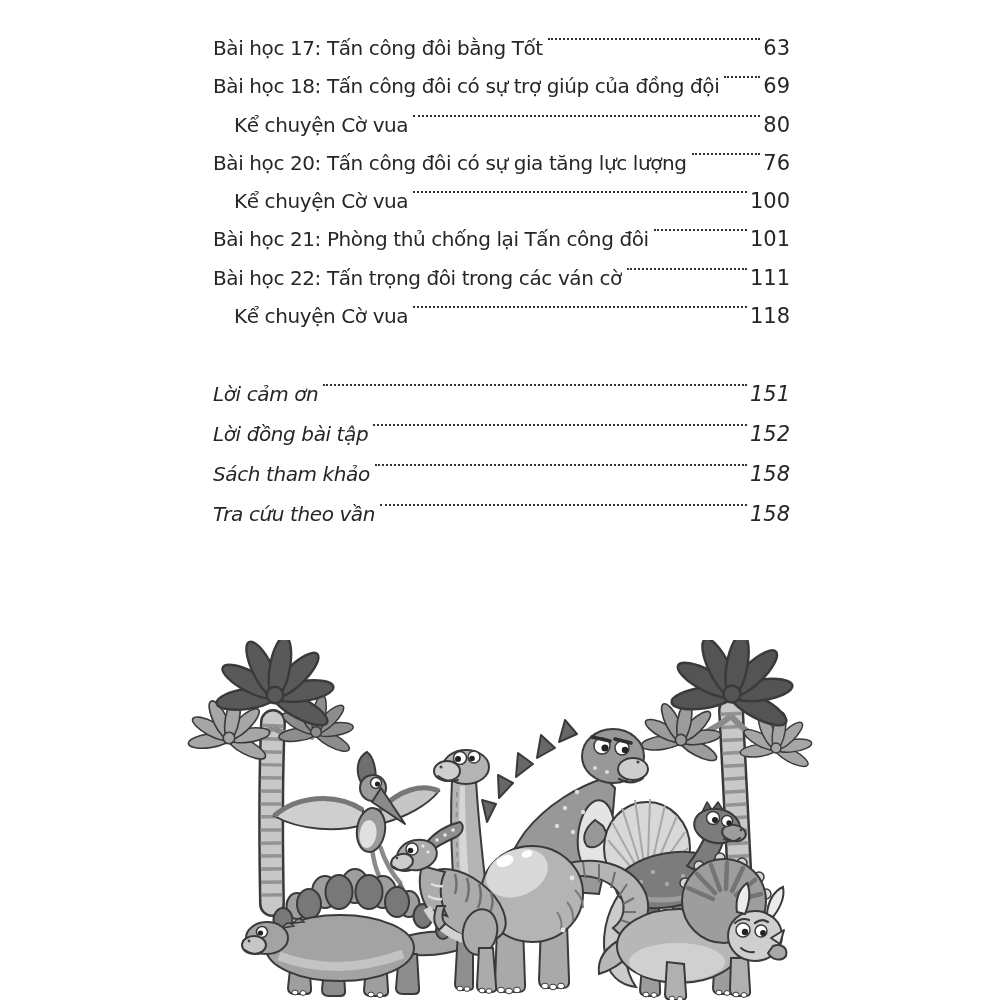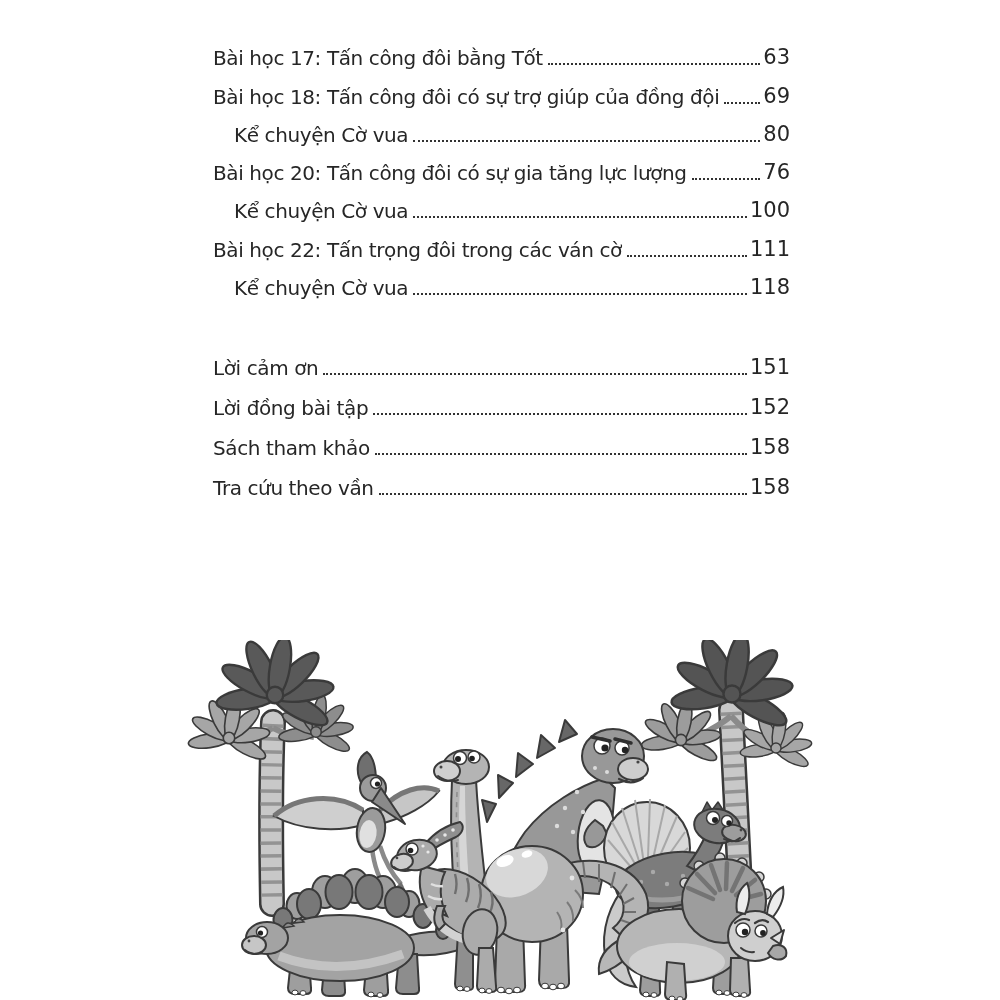--- a/index.html
+++ b/index.html
@@ -3,22 +3,22 @@
 <meta charset="utf-8">
 <style>
   html,body{margin:0;padding:0;}
   body{
     width:1000px;height:1000px;background:#ffffff;
     font-family:"DejaVu Sans",sans-serif;
     position:relative;overflow:hidden;color:#262626;
   }
   .page{position:absolute;inset:0;background:#ffffff;}
   .toc{position:absolute;left:213px;top:38px;width:577px;}
-  .toc-row{display:flex;align-items:flex-end;height:38.3px;}
-  .toc-back{margin-top:40px;}
+  .toc-row{display:flex;align-items:flex-start;height:38.3px;}
+  .toc-back{margin-top:40px;font-style:italic;}
   .toc-back .toc-row{height:40px;}
   .toc-row.indent{padding-left:21px;}
   .toc-label{
     white-space:nowrap;font-size:20px;letter-spacing:-0.4px;
     line-height:1;padding-bottom:8px;
   }
   .toc-dots{
     flex:1;min-width:4px;height:0;
     border-bottom:2.6px dotted #323232;
     margin:0 3px 11px 5px;
@@ -59,20 +59,25 @@
     <span class="toc-dots"></span>
     <span class="toc-page">76</span>
   </div>
 
   <div class="toc-row indent">
     <span class="toc-label">Kể chuyện Cờ vua</span>
     <span class="toc-dots"></span>
     <span class="toc-page">100</span>
   </div>
 
+  <div class="toc-row">
+    <span class="toc-label">Bài học 21: Phòng thủ chống lại Tấn công đôi</span>
+    <span class="toc-dots"></span>
+    <span class="toc-page">101</span>
+  </div>
 
   <div class="toc-row">
     <span class="toc-label">Bài học 22: Tấn trọng đôi trong các ván cờ</span>
     <span class="toc-dots"></span>
     <span class="toc-page">111</span>
   </div>
 
   <div class="toc-row indent">
     <span class="toc-label">Kể chuyện Cờ vua</span>
     <span class="toc-dots"></span>

